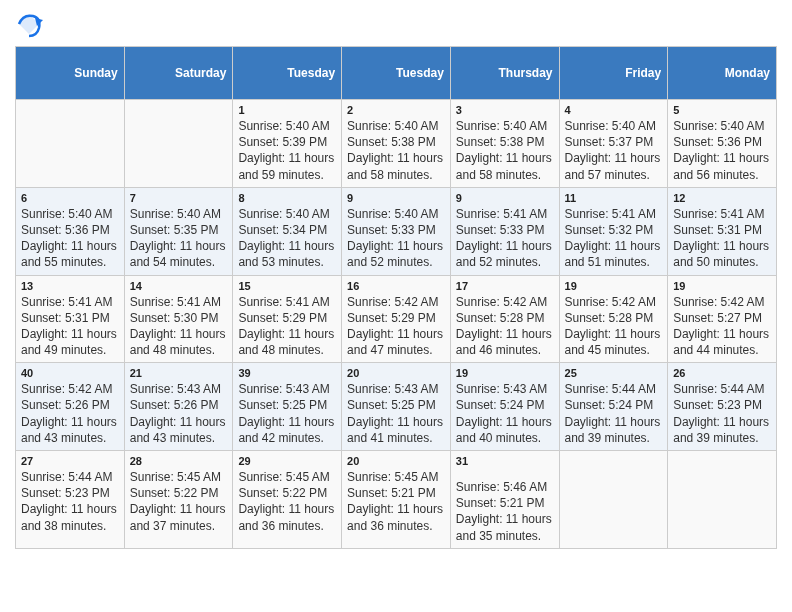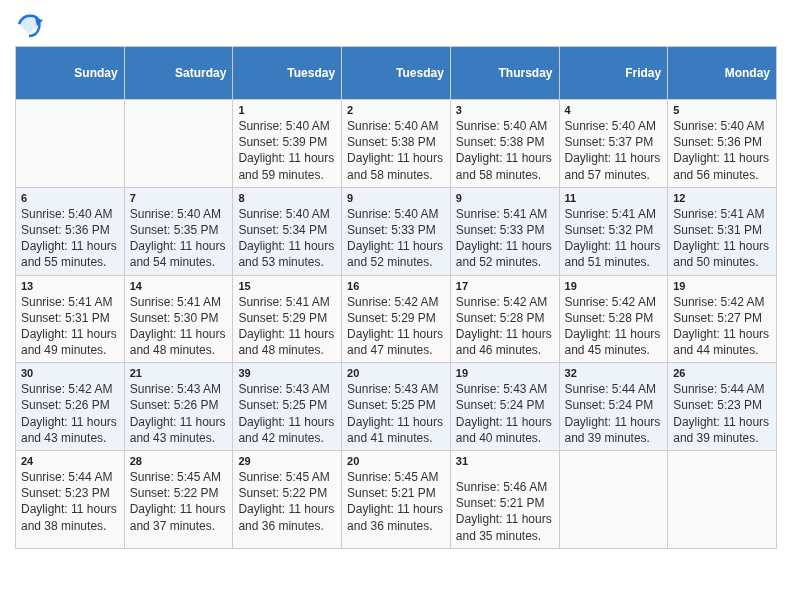--- a/index.html
+++ b/index.html
@@ -246,21 +246,21 @@
           </td>
           <td>
             <span class="day-num">19</span>
             <div class="day-info" style="white-space: pre-line;">Sunrise: 5:42 AM
 Sunset: 5:27 PM
 Daylight: 11 hours and 44 minutes.</div>
           </td>
         </tr>
         <tr>
           <td>
-            <span class="day-num">30</span>
+            <span class="day-num">40</span>
             <div class="day-info" style="white-space: pre-line;">Sunrise: 5:42 AM
 Sunset: 5:26 PM
 Daylight: 11 hours and 43 minutes.</div>
           </td>
           <td>
             <span class="day-num">21</span>
             <div class="day-info" style="white-space: pre-line;">Sunrise: 5:43 AM
 Sunset: 5:26 PM
 Daylight: 11 hours and 43 minutes.</div>
           </td>
@@ -276,35 +276,35 @@
 Sunset: 5:25 PM
 Daylight: 11 hours and 41 minutes.</div>
           </td>
           <td>
             <span class="day-num">19</span>
             <div class="day-info" style="white-space: pre-line;">Sunrise: 5:43 AM
 Sunset: 5:24 PM
 Daylight: 11 hours and 40 minutes.</div>
           </td>
           <td>
-            <span class="day-num">32</span>
+            <span class="day-num">25</span>
             <div class="day-info" style="white-space: pre-line;">Sunrise: 5:44 AM
 Sunset: 5:24 PM
 Daylight: 11 hours and 39 minutes.</div>
           </td>
           <td>
             <span class="day-num">26</span>
             <div class="day-info" style="white-space: pre-line;">Sunrise: 5:44 AM
 Sunset: 5:23 PM
 Daylight: 11 hours and 39 minutes.</div>
           </td>
         </tr>
         <tr>
           <td>
-            <span class="day-num">24</span>
+            <span class="day-num">27</span>
             <div class="day-info" style="white-space: pre-line;">Sunrise: 5:44 AM
 Sunset: 5:23 PM
 Daylight: 11 hours and 38 minutes.</div>
           </td>
           <td>
             <span class="day-num">28</span>
             <div class="day-info" style="white-space: pre-line;">Sunrise: 5:45 AM
 Sunset: 5:22 PM
 Daylight: 11 hours and 37 minutes.</div>
           </td>

